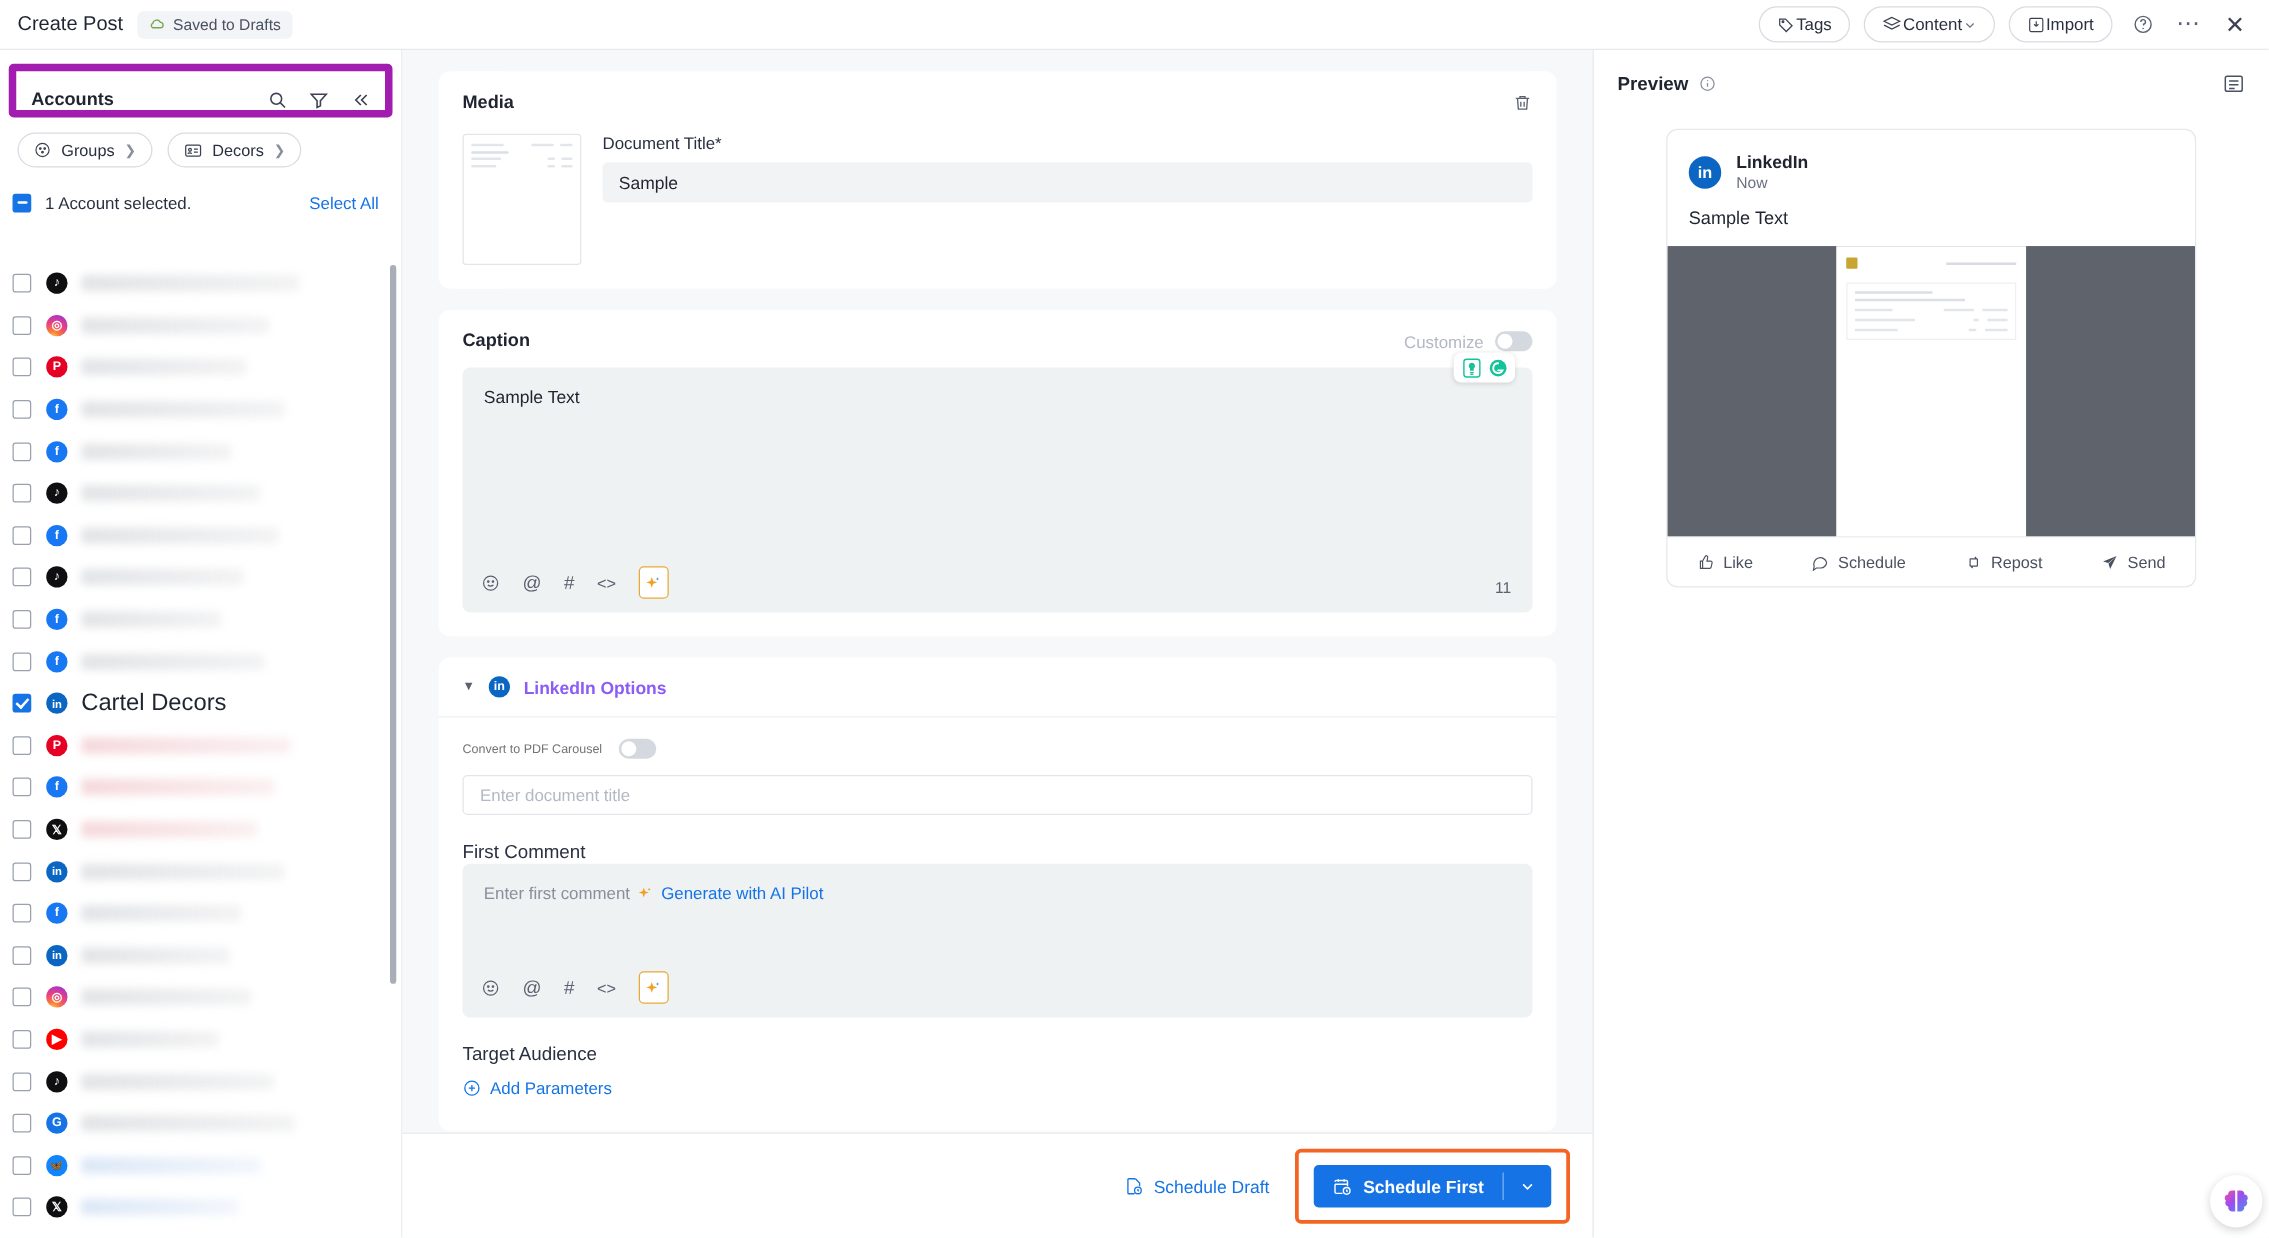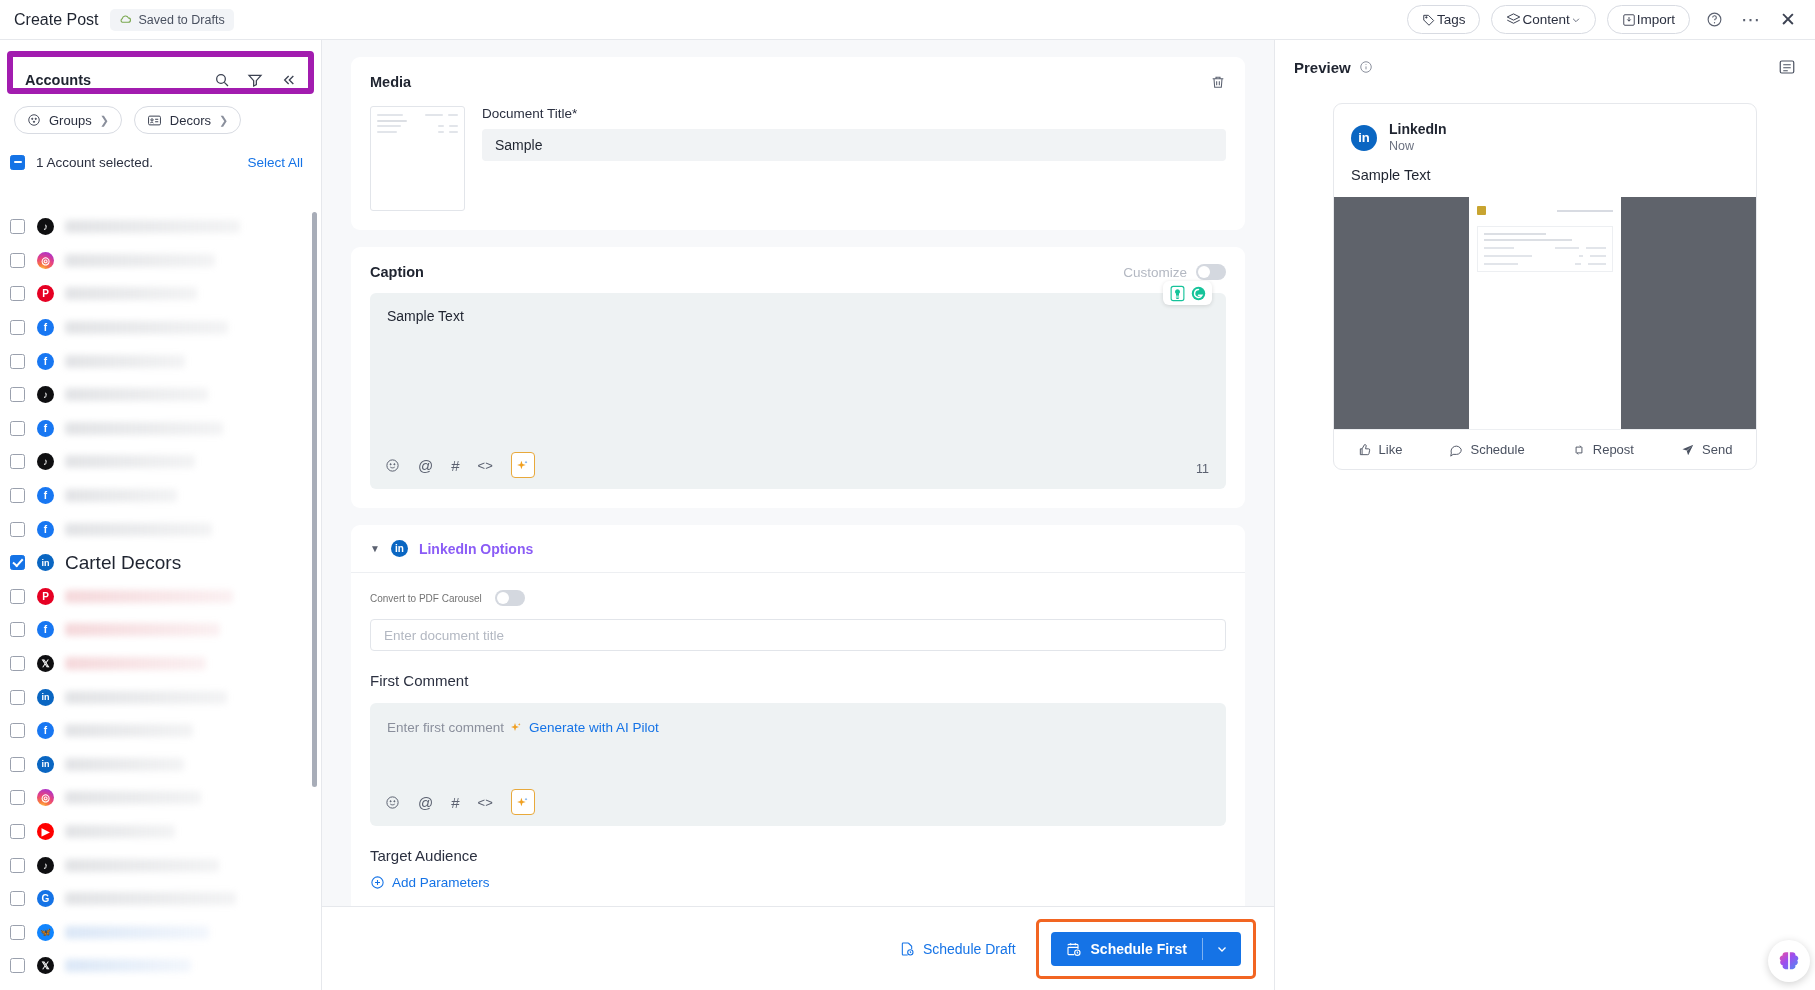--- a/index.html
+++ b/index.html
@@ -605,21 +605,21 @@
         <span class="lo-title">LinkedIn Options</span>
       </div>
       <div class="lo-body">
         <div class="row-inline">
           <span class="muted-label">Convert to PDF Carousel</span>
           <span class="toggle"></span>
         </div>
         <div class="text-input">Enter document title</div>
 
         <div class="sec-label">First Comment</div>
-        <div class="editor sm" style="margin-top:14px">
+        <div class="editor sm" style="margin-top:1px">
           <div>
             <span class="ph">Enter first comment</span>
             <span>
               <svg width="12" height="13" viewBox="0 0 24 24" style="vertical-align:-2px;margin:0 2px">
                 <path d="M10 3l2 6 6 2-6 2-2 6-2-6-6-2 6-2z" fill="#f0a022"></path>
                 <path d="M18.5 3.2l.7 1.9 1.9.7-1.9.7-.7 1.9-.7-1.9-1.9-.7 1.9-.7z" fill="#f0a022"></path>
               </svg>
             </span>
             <span class="ph gen-link">Generate with AI Pilot</span>
           </div>

